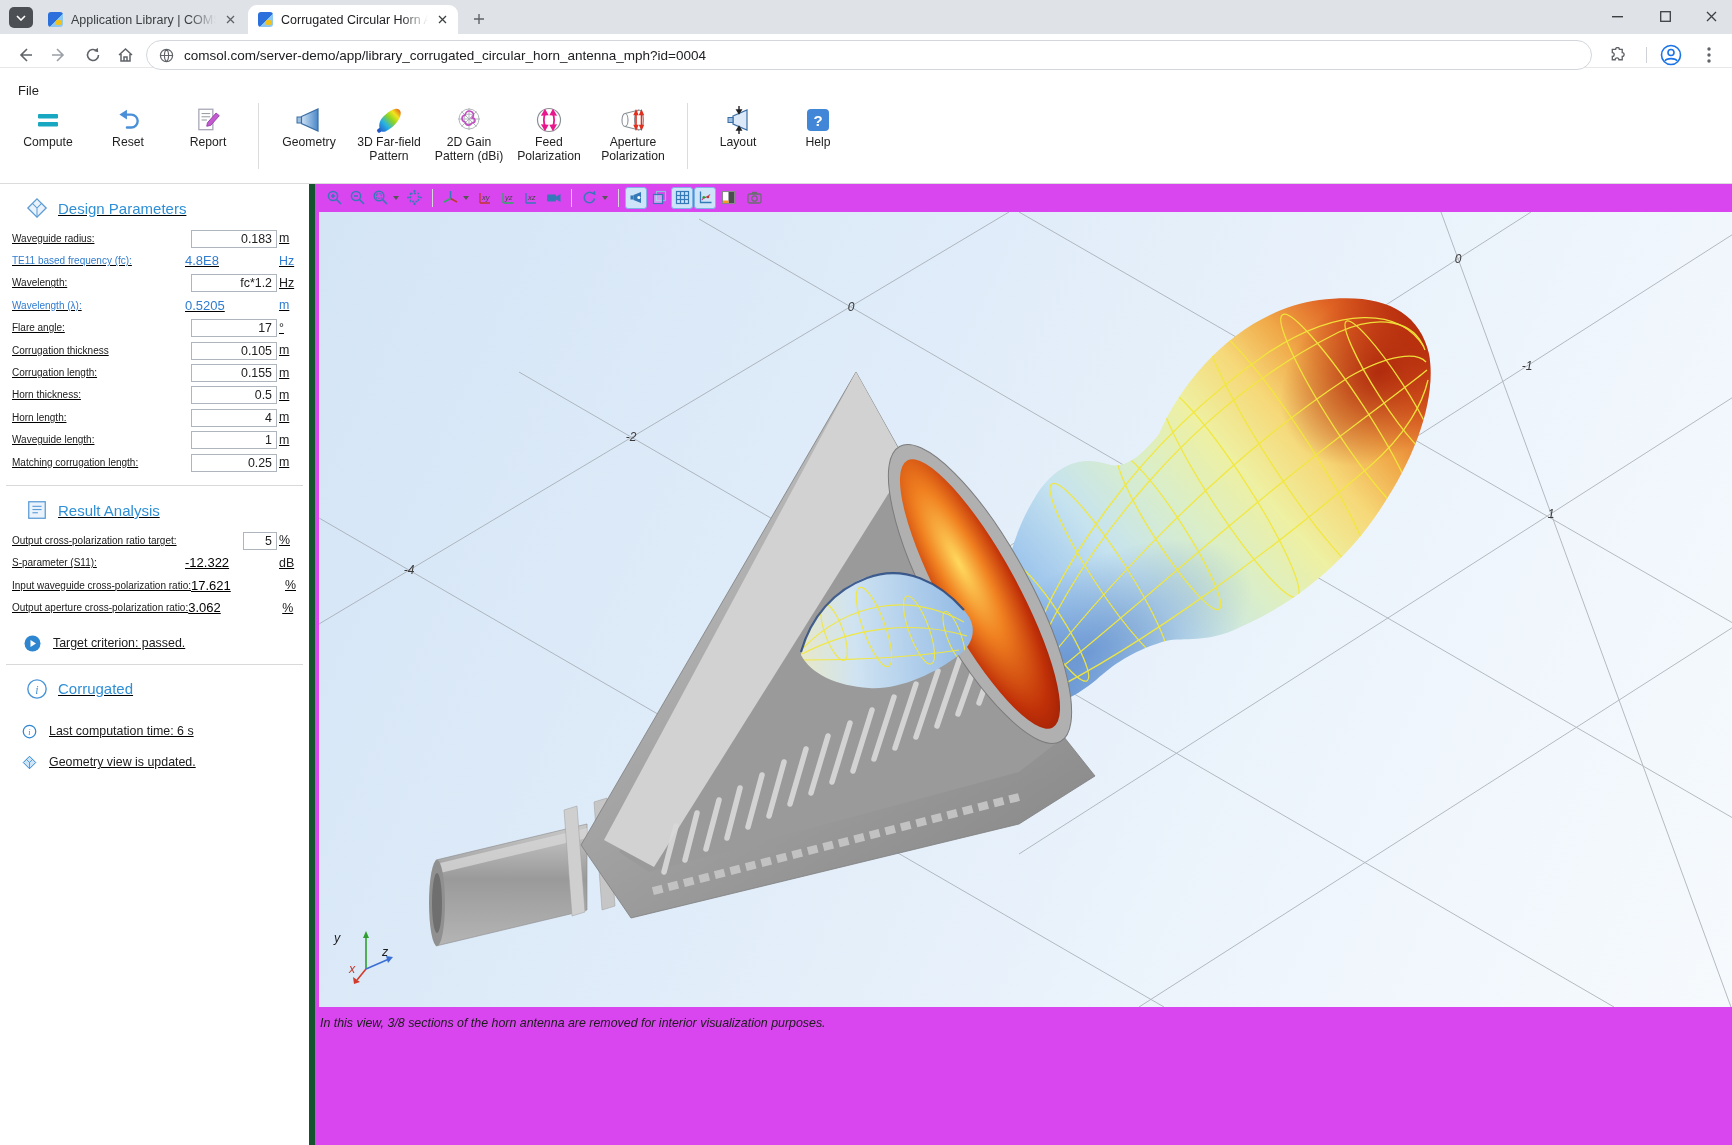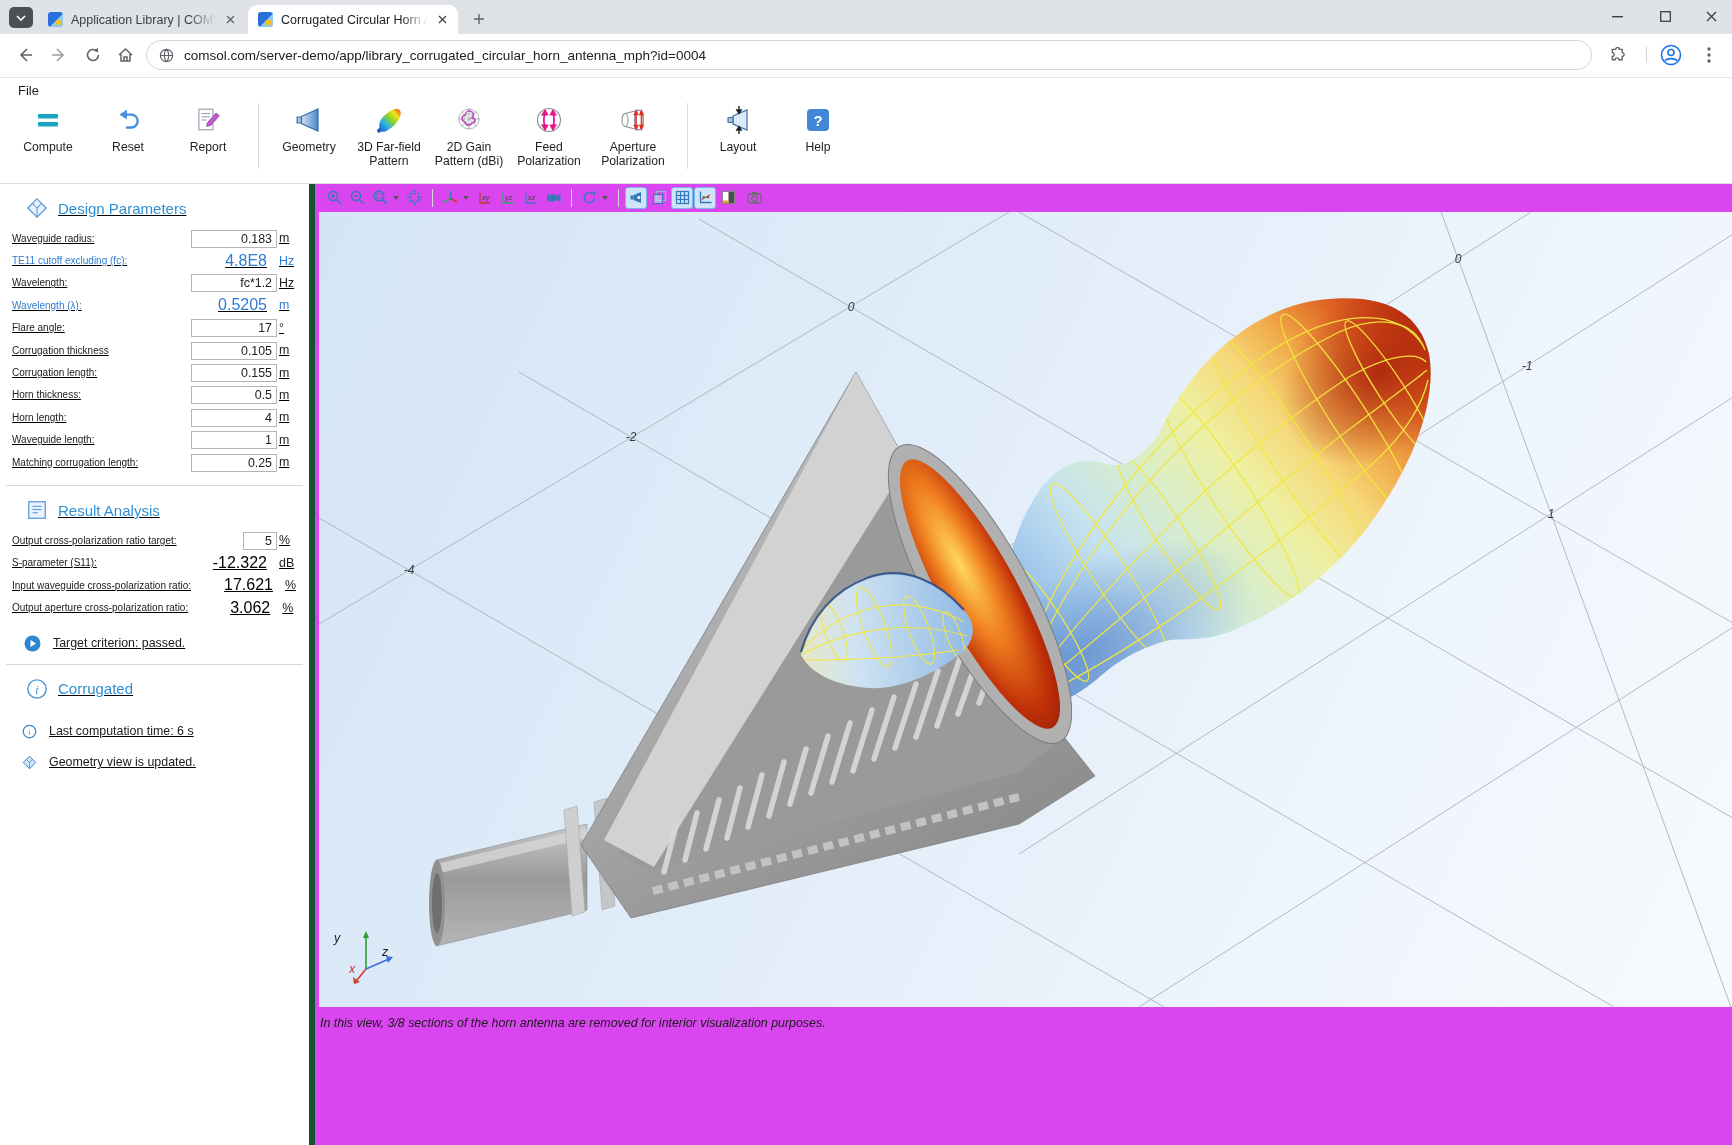--- a/index.html
+++ b/index.html
@@ -12,47 +12,47 @@
   .tab .t-title { flex:1; overflow:hidden; white-space:nowrap; -webkit-mask-image:linear-gradient(90deg,#000 82%,transparent); }
   .tab.inactive { left:38px; width:208px; }
   .tab.active { left:248px; width:210px; background:#fff; border-radius:9px 9px 0 0; color:#202124; }
   .favicon { width:15px; height:15px; border-radius:3px; margin-right:8px; flex:0 0 auto;
              background:linear-gradient(135deg,#2a6fdb 55%,#8ec7f0 55%); position:relative; }
   .favicon:after { content:""; position:absolute; right:2px; bottom:2px; width:5px; height:5px; background:#f2c21a; border-radius:1px; }
   .tab-close { width:16px; height:16px; border-radius:8px; display:flex; align-items:center; justify-content:center; margin-left:6px; flex:0 0 auto; }
   .newtab { position:absolute; left:468px; top:8px; width:22px; height:22px; display:flex; align-items:center; justify-content:center; }
   .wctl { position:absolute; top:0; width:42px; height:33px; display:flex; align-items:center; justify-content:center; }
 
-  .navbar { position:absolute; left:0; top:34px; width:1732px; height:44px; background:#fff; border-bottom:1px solid #e8e8e8; }
+  .navbar { position:absolute; left:0; top:34px; width:1732px; height:34px; background:#fff; border-bottom:1px solid #e8e8e8; }
   .nbtn { position:absolute; top:4px; width:34px; height:34px; display:flex; align-items:center; justify-content:center; border-radius:17px; }
   .omnibox { position:absolute; left:146px; top:6px; width:1446px; height:30px; border:1px solid #d3d7dc; border-radius:15px; background:#fff; display:flex; align-items:center; padding:0 12px; }
   .omnibox .url { font-size:13.5px; color:#202124; margin-left:10px; }
   .nav-sep { position:absolute; left:1646px; top:13px; width:1px; height:16px; background:#cfd3d8; }
 
   
   .filemenu { position:absolute; left:14px; top:81px; font-size:13px; color:#1f1f1f; padding:2px 4px; }
   .ribbon { position:absolute; left:0; top:99px; height:80px; display:flex; align-items:flex-start; padding-left:8px; }
   .rbtn { width:80px; display:flex; flex-direction:column; align-items:center; padding-top:5px; }
   .rbtn.wide { width:88px; }
   .ricon { height:32px; display:flex; align-items:center; justify-content:center; }
-  .rlabel { margin-top:5px; font-size:12.2px; line-height:13.5px; color:#1f1f1f; text-align:center; white-space:pre-line; }
+  .rlabel { font-size:12.2px; line-height:13.5px; color:#1f1f1f; text-align:center; white-space:pre-line; }
   .rsep { width:1px; height:66px; background:#dcdcdc; margin:4px 10px 0 10px; }
   .help-badge { width:22px; height:22px; border-radius:4px; background:#4286d8; color:#fff; font-weight:bold; font-size:15px; display:flex; align-items:center; justify-content:center; }
   .ribbon-divider { position:absolute; left:0; top:183px; width:1732px; height:1px; background:#dcdcdc; }
 
   
   .panel { position:absolute; left:0; top:184px; width:309px; bottom:0; background:#fff;text-decoration:underline; }
   .sec-h { display:flex; align-items:center; gap:10px; margin:13px 0 8px 26px; }
   .sec-title { font-size:15px; color:#2e8fd6; }
   .prow { display:flex; align-items:center; height:22.4px; padding:0 8px 0 12px; }
   .plabel { flex:1; font-size:10px; color:#202020; white-space:nowrap; }
   .pvalbox { width:80px; flex:0 0 auto; }
   .pvalbox input { width:86px; height:18px; border:1px solid #aeb5bc; background:#fff; font-family:inherit; font-size:12.4px; text-align:right; padding:0 4px; color:#202020; }
   .pvalbox input.small { width:34px; margin-left:52px; }
-  .pval-ro { width:86px; flex:0 0 auto; font-size:16px; text-align:right; padding-right:4px; }
+  .pval-ro { width:86px; flex:0 0 auto; font-size:13px; padding-right:4px; }
   .punit { width:22px; flex:0 0 auto; margin-left:8px; font-size:12.4px; color:#202020; }
   .ro-blue, .punit.ro-blue, .plabel.ro-blue { color:#2f7cd0; }
   .phr { border:none; border-top:1px solid #d9d9d9; margin:12px 6px 0 6px; }
   .status-row { display:flex; align-items:center; gap:12px; margin:16px 0 0 24px; font-size:12.4px; color:#202020; }
   .info-body { margin:2px 12px 0 12px; font-size:12.4px; line-height:15px; color:#1c1c1c; }
   .info-item { display:flex; align-items:center; gap:12px; margin-top:24px; margin-left:22px; font-size:12.4px; color:#202020; }
   .info-item.second { margin-top:16px; }
 
   
   .gfx { position:absolute; left:309px; top:184px; right:0; bottom:0; background:#d946ef; border-left:6px solid #14532d;font-style:italic; }
@@ -328,21 +328,21 @@
       </svg>
     <span class="sec-title">Design Parameters</span>
   </div>
 
   <div class="prow">
     <span class="plabel">Waveguide radius:</span>
     <span class="pvalbox"><input value="0.183" style=""></span>
     <span class="punit">m</span>
   </div>
   <div class="prow">
-    <span class="plabel ro-blue">TE11 cutoff excluding (fc):</span>
+    <span class="plabel ro-blue">TE11 based frequency (fc):</span>
     <span class="pval-ro ro-blue">4.8E8</span>
     <span class="punit ro-blue">Hz</span>
   </div>
   <div class="prow">
     <span class="plabel">Wavelength:</span>
     <span class="pvalbox"><input value="fc*1.2" style=""></span>
     <span class="punit">Hz</span>
   </div>
   <div class="prow">
     <span class="plabel ro-blue">Wavelength (λ):</span>

